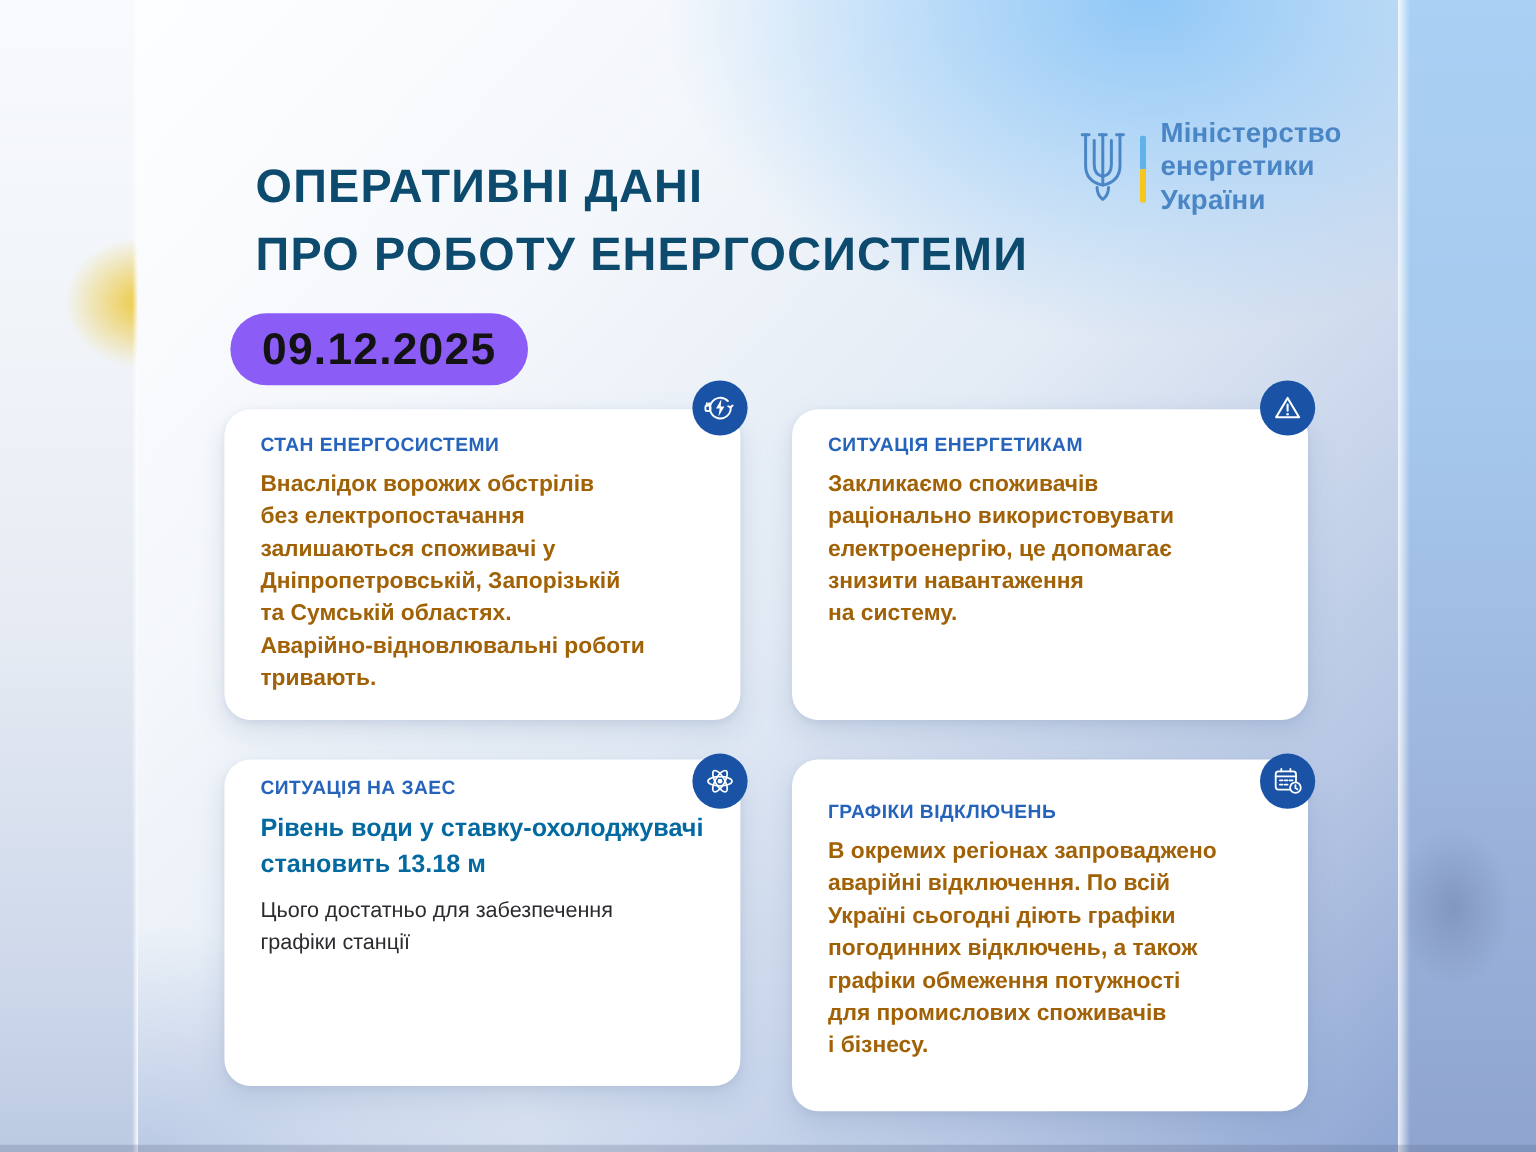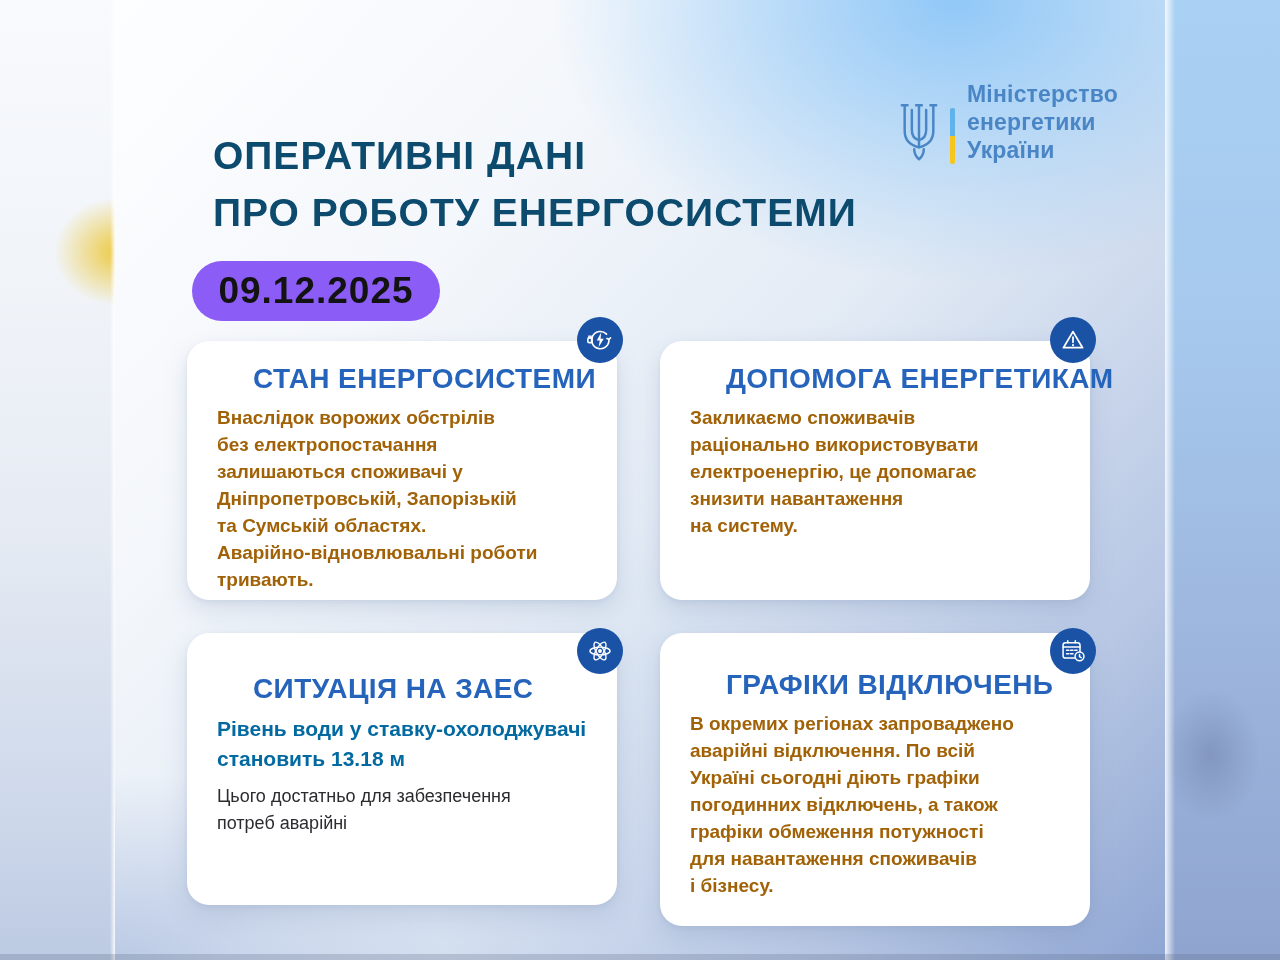--- a/index.html
+++ b/index.html
@@ -40,21 +40,21 @@
       radial-gradient(55% 42% at 80% 0%, rgba(140,198,247,.95) 0%, rgba(140,198,247,0) 70%),
       radial-gradient(45% 28% at 0% 100%, rgba(150,172,214,.55) 0%, rgba(150,172,214,0) 70%),
       linear-gradient(133deg, #fdfeff 0%, #f4f7fb 28%, #e3ebf5 52%, #b7c7e4 82%, #8fa6d3 100%);
   }
   .bottom-shade {
     position: absolute; left: 0; bottom: 0; width: 1280px; height: 6px;
     background: rgba(88,100,126,.25);
   }
 
   
-  .logo { position: absolute; left: 898px; top: 80px; display: flex; align-items: flex-end; }
+  .logo { position: absolute; left: 898px; top: 96px; display: flex; align-items: center; }
   .logo-trident { width: 42px; height: 64px; margin-top: 2px; }
   .logo-divider { width: 5px; height: 56px; margin: 5px 12px 0 10px; display: flex; flex-direction: column; border-radius: 2px; overflow: hidden; }
   .logo-divider .half-blue { flex: 1; background: #5fb2ea; }
   .logo-divider .half-yellow { flex: 1; background: #f6c51e; }
   .logo-text { font-size: 23px; line-height: 28px; font-weight: 700; color: #4a86c6; letter-spacing: .2px; }
 
   
   .main-title {
     position: absolute; left: 213px; top: 127px;
     font-size: 39px; line-height: 57px; font-weight: 800;
@@ -70,26 +70,26 @@
   }
 
   
   .card {
     position: absolute; background: #ffffff; border-radius: 22px;
     box-shadow: 0 10px 24px rgba(104,128,170,.20), 0 2px 5px rgba(104,128,170,.12);
     padding: 22px 26px 0 30px;
   }
   .card-1 { left: 187px; top: 341px; width: 430px; height: 259px; }
   .card-2 { left: 660px; top: 341px; width: 430px; height: 259px; }
-  .card-3 { left: 187px; top: 633px; width: 430px; height: 272px; padding-top: 40px; }
+  .card-3 { left: 187px; top: 633px; width: 430px; height: 272px; padding-top: 16px; }
   .card-4 { left: 660px; top: 633px; width: 430px; height: 293px; padding-top: 36px; }
 
   .card-title {
-    font-size: 28px; font-weight: 800; color: #2664bc;
-    letter-spacing: .4px; margin-bottom: 9px; white-space: nowrap; margin-left: 36px;
+    font-size: 16px; font-weight: 800; color: #2664bc;
+    letter-spacing: .4px; margin-bottom: 9px; white-space: nowrap;
   }
   .card-body {
     font-size: 19px; font-weight: 700; color: #a16207;
     line-height: 27px; white-space: pre-line;
   }
   .card-lead {
     font-size: 21px; font-weight: 800; color: #0369a1;
     line-height: 30px; white-space: pre-line; margin-top: 3px;
   }
   .card-note {
@@ -163,59 +163,59 @@
   </div>
 
   <div class="card card-2">
     <div class="card-icon-badge">
       <svg viewBox="0 0 24 24" fill="none" stroke="#ffffff" stroke-width="1.5" stroke-linecap="round" stroke-linejoin="round">
         <path d="M12 4.8 L20.2 18.6 H3.8 Z"></path>
         <path d="M12 9.6 V14"></path>
         <circle cx="12" cy="16.4" r="0.9" fill="#ffffff" stroke="none"></circle>
       </svg>
     </div>
-    <div class="card-title">ДОПОМОГА ЕНЕРГЕТИКАМ</div>
+    <div class="card-title">СИТУАЦІЯ ЕНЕРГЕТИКАМ</div>
     <div class="card-body">Закликаємо споживачів
 раціонально використовувати
 електроенергію, це допомагає
 знизити навантаження
 на систему.</div>
   </div>
 
   <div class="card card-3">
     <div class="card-icon-badge">
       <svg viewBox="0 0 24 24" fill="none" stroke="#ffffff" stroke-width="1.2">
         <ellipse cx="12" cy="12" rx="8.6" ry="3.3"></ellipse>
         <ellipse cx="12" cy="12" rx="8.6" ry="3.3" transform="rotate(60 12 12)"></ellipse>
         <ellipse cx="12" cy="12" rx="8.6" ry="3.3" transform="rotate(120 12 12)"></ellipse>
         <circle cx="12" cy="12" r="1.7" fill="#ffffff" stroke="none"></circle>
       </svg>
     </div>
     <div class="card-title">СИТУАЦІЯ НА ЗАЕС</div>
     <div class="card-lead">Рівень води у ставку-охолоджувачі
 становить 13.18 м</div>
     <div class="card-note">Цього достатньо для забезпечення
-потреб аварійні</div>
+графіки станції</div>
   </div>
 
   <div class="card card-4">
     <div class="card-icon-badge">
       <svg viewBox="0 0 24 24" fill="none" stroke="#ffffff" stroke-width="1.3" stroke-linecap="round">
         <rect x="3.5" y="5" width="14.5" height="13" rx="2"></rect>
         <path d="M3.5 8.6 H18"></path>
         <path d="M7.5 5 V3.2 M14 5 V3.2"></path>
         <path d="M6.5 11.4 h2 M10 11.4 h2 M13.5 11.4 h2 M6.5 14.4 h2 M10 14.4 h2"></path>
         <circle cx="17.6" cy="16.6" r="3.8" fill="#1a53a6"></circle>
         <path d="M17.6 14.9 V16.8 l1.4 .9"></path>
       </svg>
     </div>
     <div class="card-title">ГРАФІКИ ВІДКЛЮЧЕНЬ</div>
     <div class="card-body">В окремих регіонах запроваджено
 аварійні відключення. По всій
 Україні сьогодні діють графіки
 погодинних відключень, а також
 графіки обмеження потужності
-для навантаження споживачів
+для промислових споживачів
 і бізнесу.</div>
   </div>
 
   <div class="bottom-shade"></div>
 </div>
 
 </body></html>

